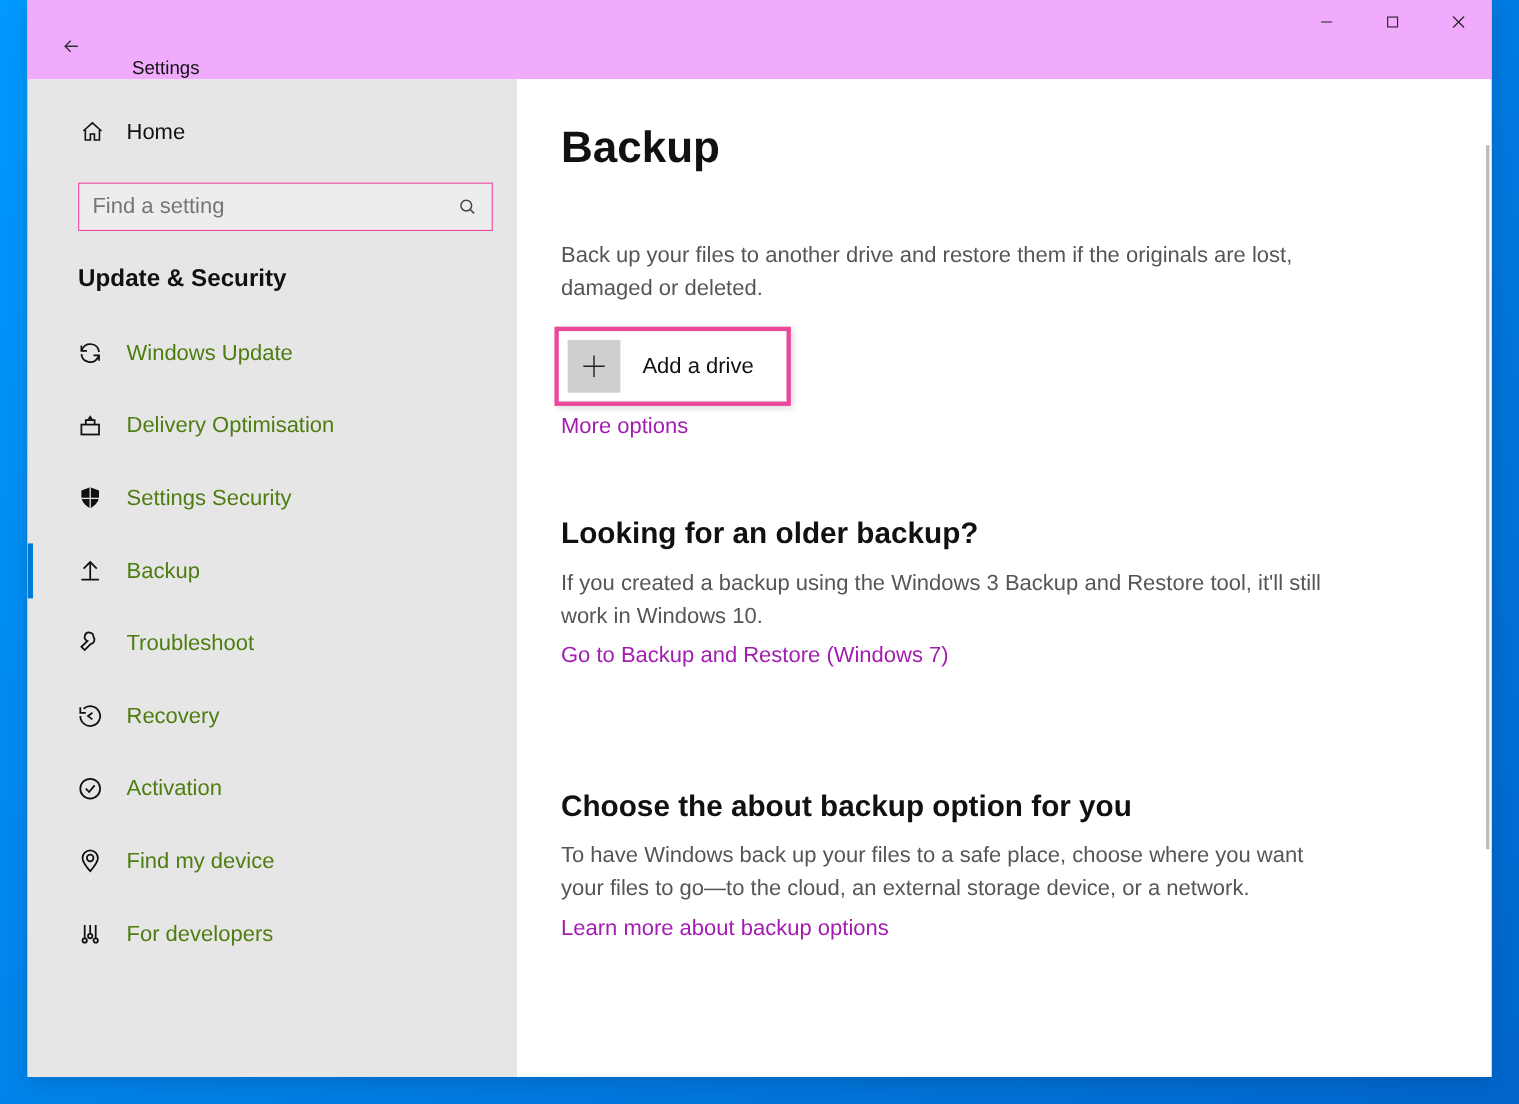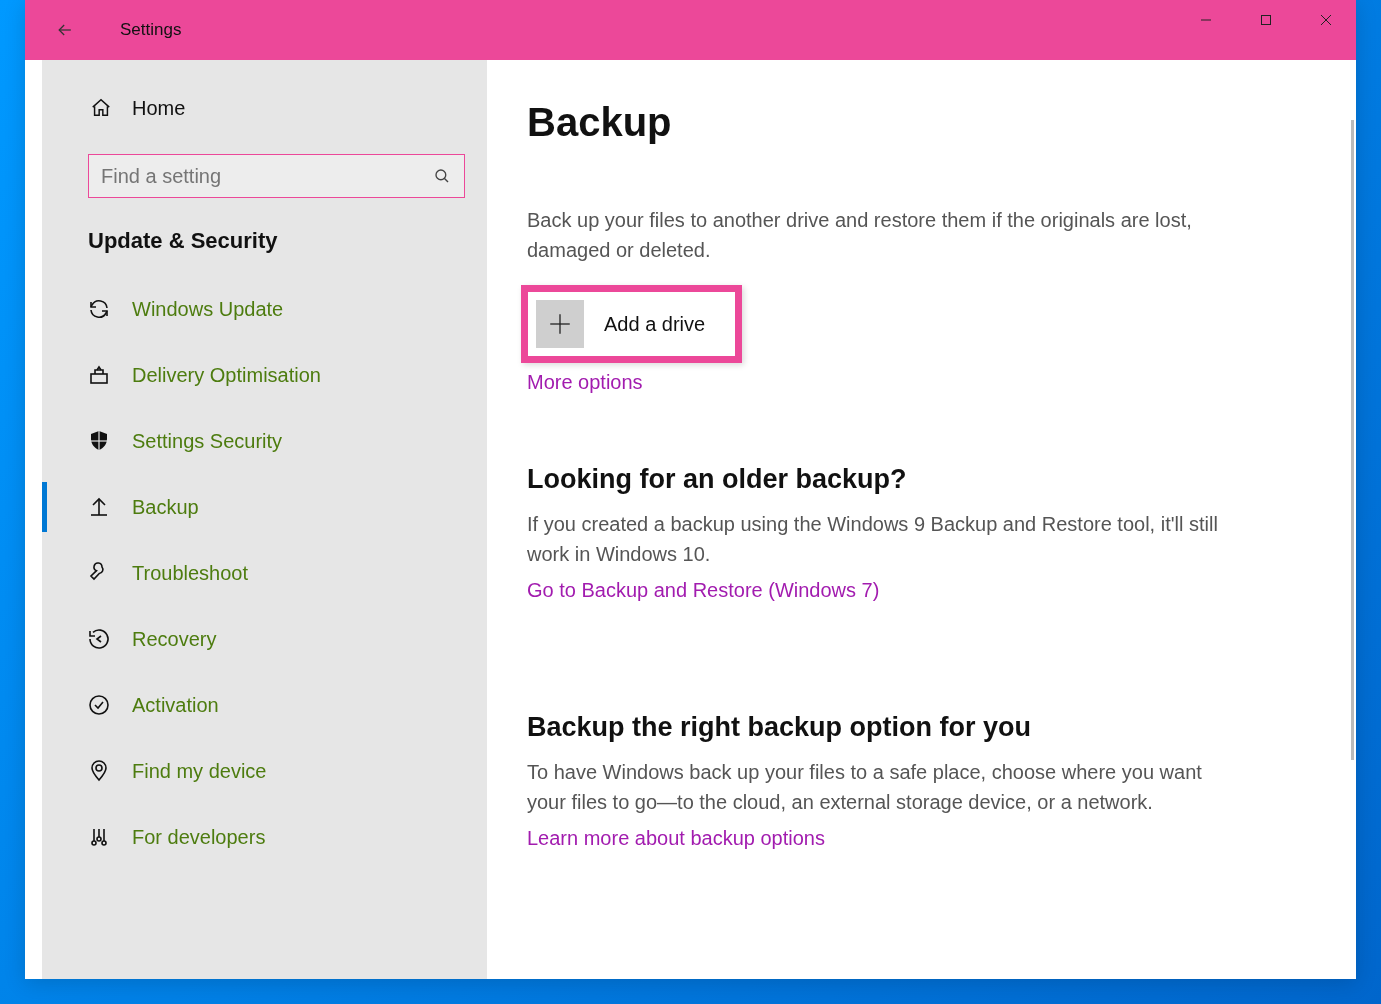--- a/index.html
+++ b/index.html
@@ -13,24 +13,24 @@
   }
   .window {
     position: absolute;
     left: 25px; top: 0; right: 25px; bottom: 25px;
     background: #fff;
     display: flex;
     flex-direction: column;
     box-shadow: 0 4px 20px rgba(0,0,0,.15);
   }
   .titlebar {
-    height: 60px;
+    height: 72px;
     display: flex;
-    align-items: center;
-    background: #ec4899;
+    align-items: flex-end;
+    background: #f0abfc;
     position: relative;
   }
   .titlebar .back {
     width: 50px; height: 60px;
     display:flex;align-items:center;justify-content:center;
     margin-left: 15px;
   }
   .titlebar .title {
     font-size: 17px;
     color: #111;
@@ -39,21 +39,21 @@
   .win-controls {
     position: absolute; right: 0; top: 0;
     display: flex;
   }
   .win-controls div {
     width: 60px; height: 40px;
     display:flex;align-items:center;justify-content:center;
     color:#222;
   }
   .body {
-    flex:1; display:flex; overflow:hidden;margin-left:17px;
+    flex:1; display:flex; overflow:hidden;
   }
   .sidebar {
     width: 445px;
     background: #e6e6e6;
     padding-top: 20px;
     overflow-y: auto;
   }
   .home-row {
     display:flex; align-items:center;
     padding: 10px 0 10px 46px;
@@ -134,21 +134,21 @@
   .link {
     color:#a21caf;
     font-size: 20px;
     cursor:pointer;
     display:inline-block;
     margin-bottom: 30px;
   }
   .add-drive-hl {
     display:inline-flex;
     align-items:center;
-    border: 7px solid #ec4899;
+    border: 4px solid #ec4899;
     padding: 8px 30px 8px 8px;
     margin: 10px 0 8px -6px;
     box-shadow: 2px 2px 6px rgba(0,0,0,.15);
   }
   .add-drive-hl .plus {
     width: 48px; height: 48px;
     background:#cfcfcf;
     display:flex;align-items:center;justify-content:center;
     margin-right: 20px;
     color:#222;
@@ -340,25 +340,25 @@
             </svg>
         </span>
         <span class="lbl">Add a drive</span>
       </div>
       <br>
       <span class="link">More options</span>
 
       <div class="section-gap"></div>
 
       <h2>Looking for an older backup?</h2>
-      <p>If you created a backup using the Windows 9 Backup and Restore tool, it'll still work in Windows 10.</p>
+      <p>If you created a backup using the Windows 3 Backup and Restore tool, it'll still work in Windows 10.</p>
       <span class="link">Go to Backup and Restore (Windows 7)</span>
 
       <div class="section-gap"></div>
       <div style="height:40px"></div>
 
-      <h2>Backup the right backup option for you</h2>
+      <h2>Choose the about backup option for you</h2>
       <p>To have Windows back up your files to a safe place, choose where you want your files to go—to the cloud, an external storage device, or a network.</p>
       <span class="link">Learn more about backup options</span>
 
     </div>
   </div>
 </div>
 
 </body></html>

